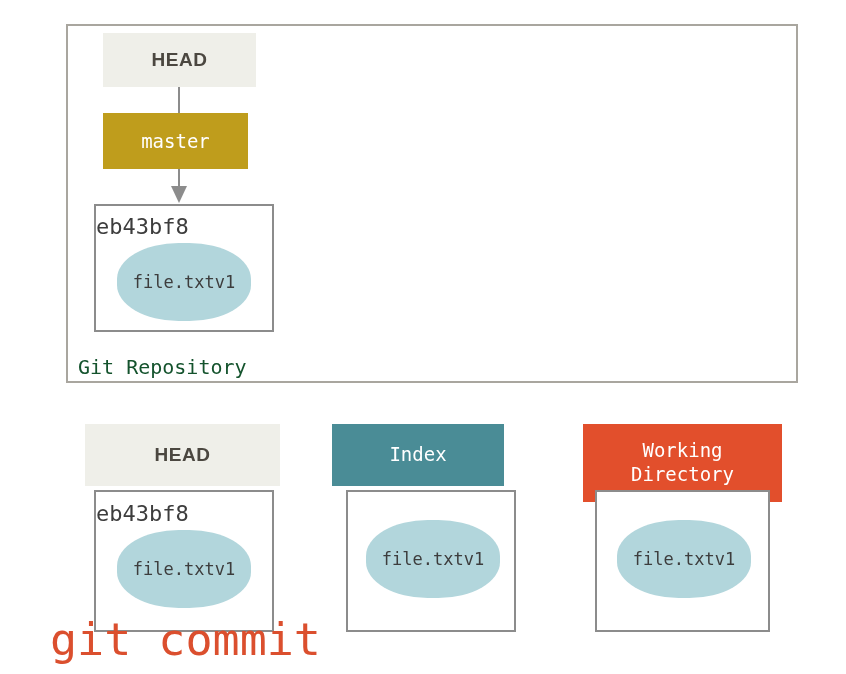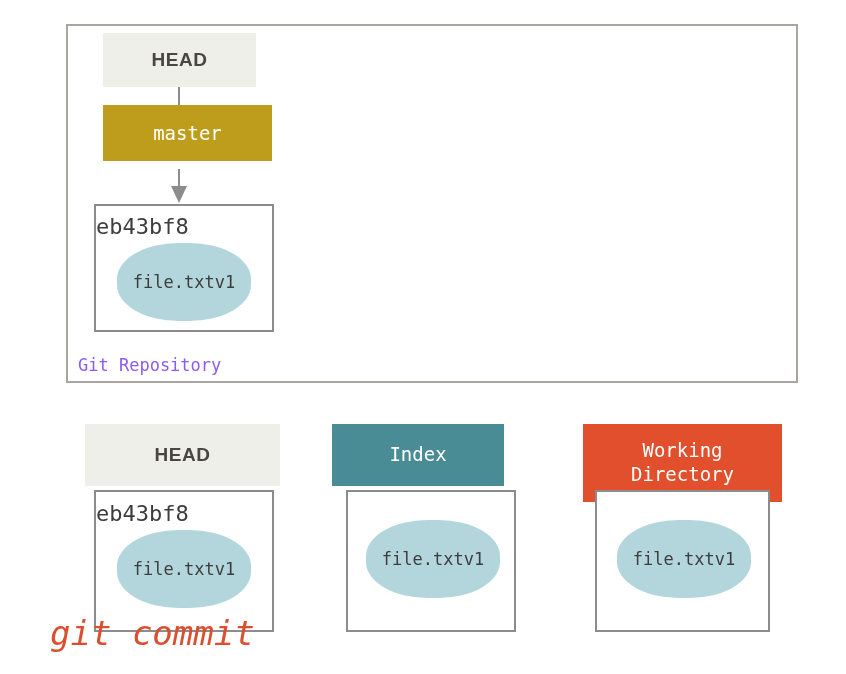--- a/index.html
+++ b/index.html
@@ -31,22 +31,22 @@
     height: 359px;
     border: 2px solid #a9a69f;
     background: #ffffff;
     box-sizing: border-box;
   }
   .repo-label {
     position: absolute;
     left: 78px;
     top: 355px;
     font-family: "DejaVu Sans Mono", monospace;
-    font-size: 17px;
-    color: #8b5cf6;
+    font-size: 20px;
+    color: #14532d;
     white-space: nowrap;
     letter-spacing: 0px;
   }
 
   
   .head-pointer-box {
     position: absolute;
     left: 103px;
     top: 33px;
     width: 153px;
@@ -59,22 +59,22 @@
     font-size: 19px;
     font-weight: bold;
     color: #4b4740;
     letter-spacing: 0.5px;
     box-sizing: border-box;
   }
 
   .branch-box {
     position: absolute;
     left: 103px;
-    top: 105px;
-    width: 169px;
+    top: 113px;
+    width: 145px;
     height: 56px;
     background: #bf9d1c;
     display: flex;
     align-items: center;
     justify-content: center;
     font-family: "DejaVu Sans Mono", monospace;
     font-size: 19px;
     color: #ffffff;
     box-sizing: border-box;
   }
@@ -225,25 +225,24 @@
     left: 20px; top: 28px;
     width: 134px; height: 78px;
   }
 
   
   .caption {
     position: absolute;
     left: 50px;
     top: 613px;
     font-family: "DejaVu Sans Mono", monospace;
-    font-size: 34px;
+    font-size: 45px;
     color: #db4f2e;
     white-space: nowrap;
     letter-spacing: 0px;
-    font-style: italic;
   }
 </style>
 </head>
 <body>
 
 <div id="stage">
 
   <div class="repo-frame"></div>
   <div class="repo-label">Git Repository</div>
 

